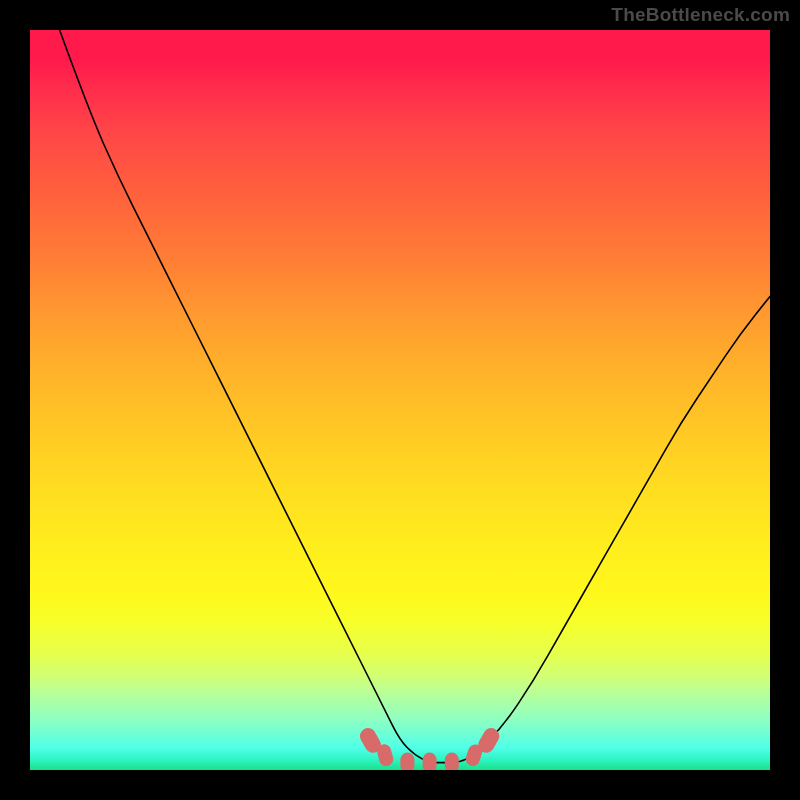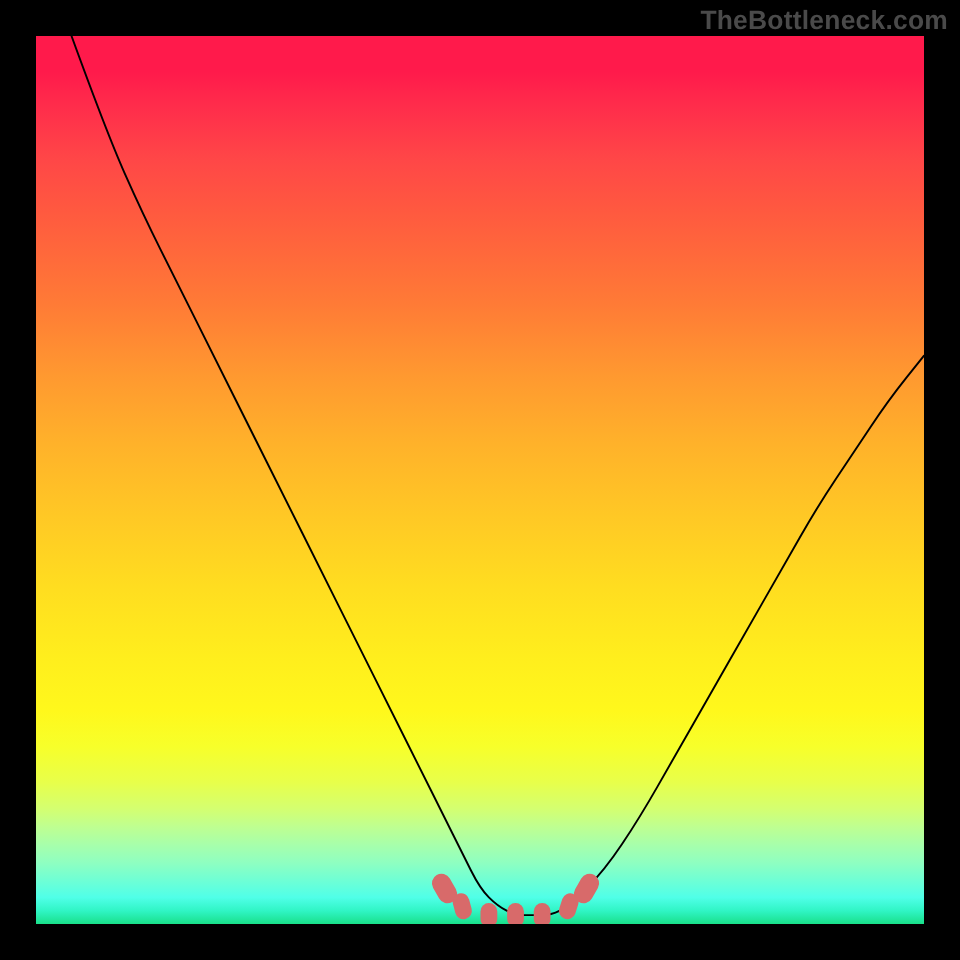--- a/index.html
+++ b/index.html
@@ -50,21 +50,21 @@
       #70ffd4 95%,
       #50ffe8 97%,
       #30f5c5 98.5%,
       #19e08a 100%
     );
   }
   .watermark {
     position: absolute;
     top: 4px;
     right: 10px;
-    font-size: 22px;
+    font-size: 19px;
     font-weight: 600;
     color: #4a4a4a;
     letter-spacing: 0.2px;
     text-align: right;
   }
   svg.curve {
     position: absolute;
     inset: 0;
     width: 100%;
     height: 100%;

